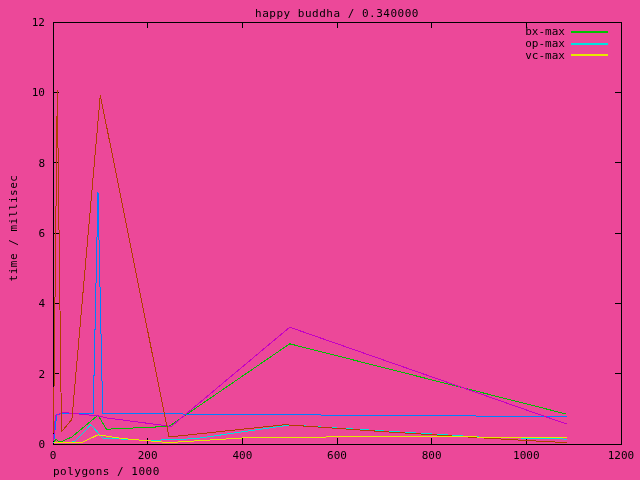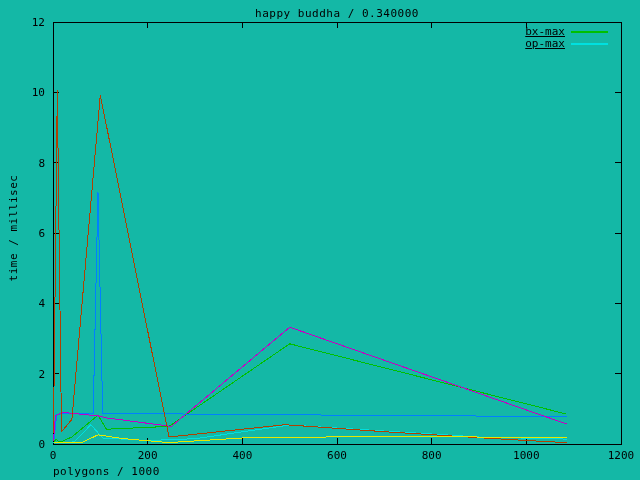--- a/index.html
+++ b/index.html
@@ -1,27 +1,27 @@
 <!DOCTYPE html>
 <html><head>
 <meta charset="utf-8">
 <style>
   html,body{margin:0;padding:0;background:#ffffff;}
   body{width:640px;height:480px;position:relative;overflow:hidden;
        font-family:"DejaVu Sans Mono","Liberation Mono",monospace;color:#000;}
-  .figure{position:absolute;left:0;top:0;width:640px;height:480px;background:#14b8a6;}
+  .figure{position:absolute;left:0;top:0;width:640px;height:480px;background:#ec4899;}
   #plot{position:absolute;left:0;top:0;}
   svg text{font-family:"DejaVu Sans Mono","Liberation Mono",monospace;font-size:11px;fill:#000;}
   .title{position:absolute;left:53px;width:568px;top:7px;text-align:center;font-size:11px;letter-spacing:0.5px;}
   .xlabel{position:absolute;left:53px;width:568px;top:465px;text-align:left;font-size:11px;letter-spacing:0.5px;}
   .ylabel{position:absolute;left:13px;top:228px;transform:translate(-50%,-50%) rotate(-90deg);
           white-space:nowrap;font-size:11px;letter-spacing:0.5px;}
   #legend{position:absolute;top:26px;left:420px;width:188px;}
   .lrow{display:flex;justify-content:flex-end;align-items:center;height:11.8px;gap:6px;}
-  .llab{font-size:11px;line-height:11px;text-decoration:underline;}
+  .llab{font-size:11px;line-height:11px;}
   .lline{width:37px;height:2px;display:inline-block;flex:0 0 37px;}
 </style>
 </head>
 <body>
 
 <div class="figure">
   <div class="title">happy buddha / 0.340000</div>
   <div class="ylabel">time / millisec</div>
   <div class="xlabel">polygons / 1000</div>
   <svg id="plot" width="640" height="480">
@@ -77,14 +77,18 @@
     </svg>
   <div id="legend">
       <div class="lrow">
         <span class="llab">bx-max</span>
         <span class="lline" style="background: rgb(0, 192, 0);"></span>
       </div>
       <div class="lrow">
         <span class="llab">op-max</span>
         <span class="lline" style="background: rgb(0, 224, 224);"></span>
       </div>
+      <div class="lrow">
+        <span class="llab">vc-max</span>
+        <span class="lline" style="background: rgb(232, 232, 0);"></span>
+      </div>
     </div>
 </div>
 
 </body></html>

